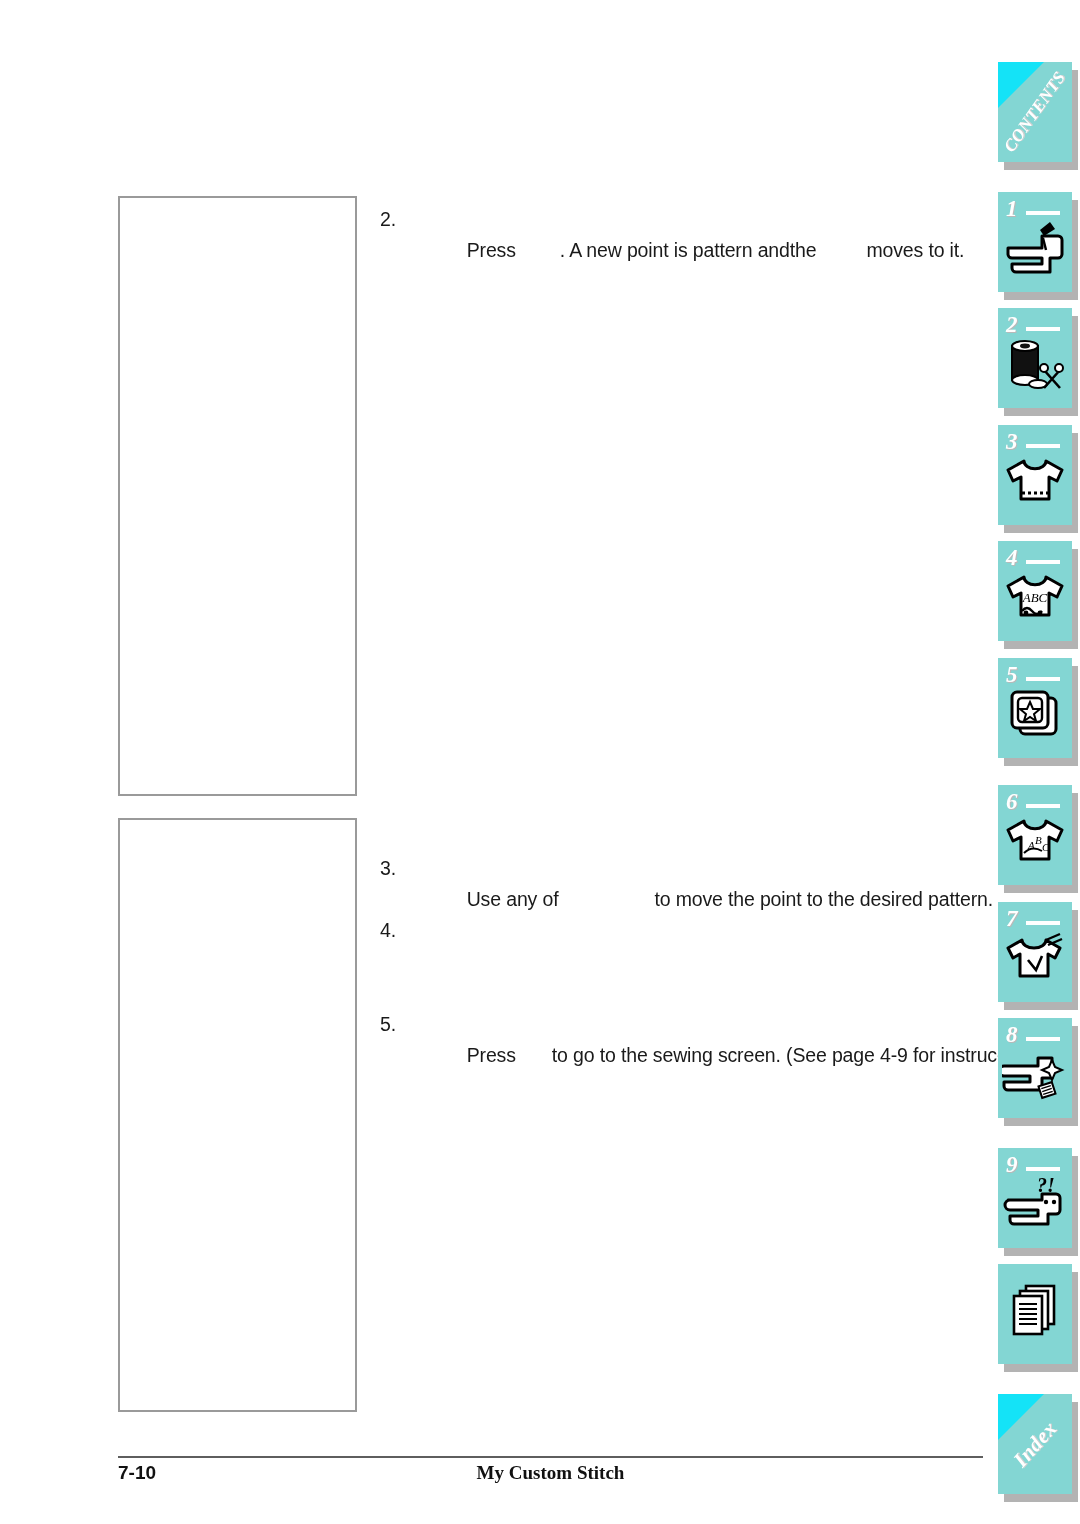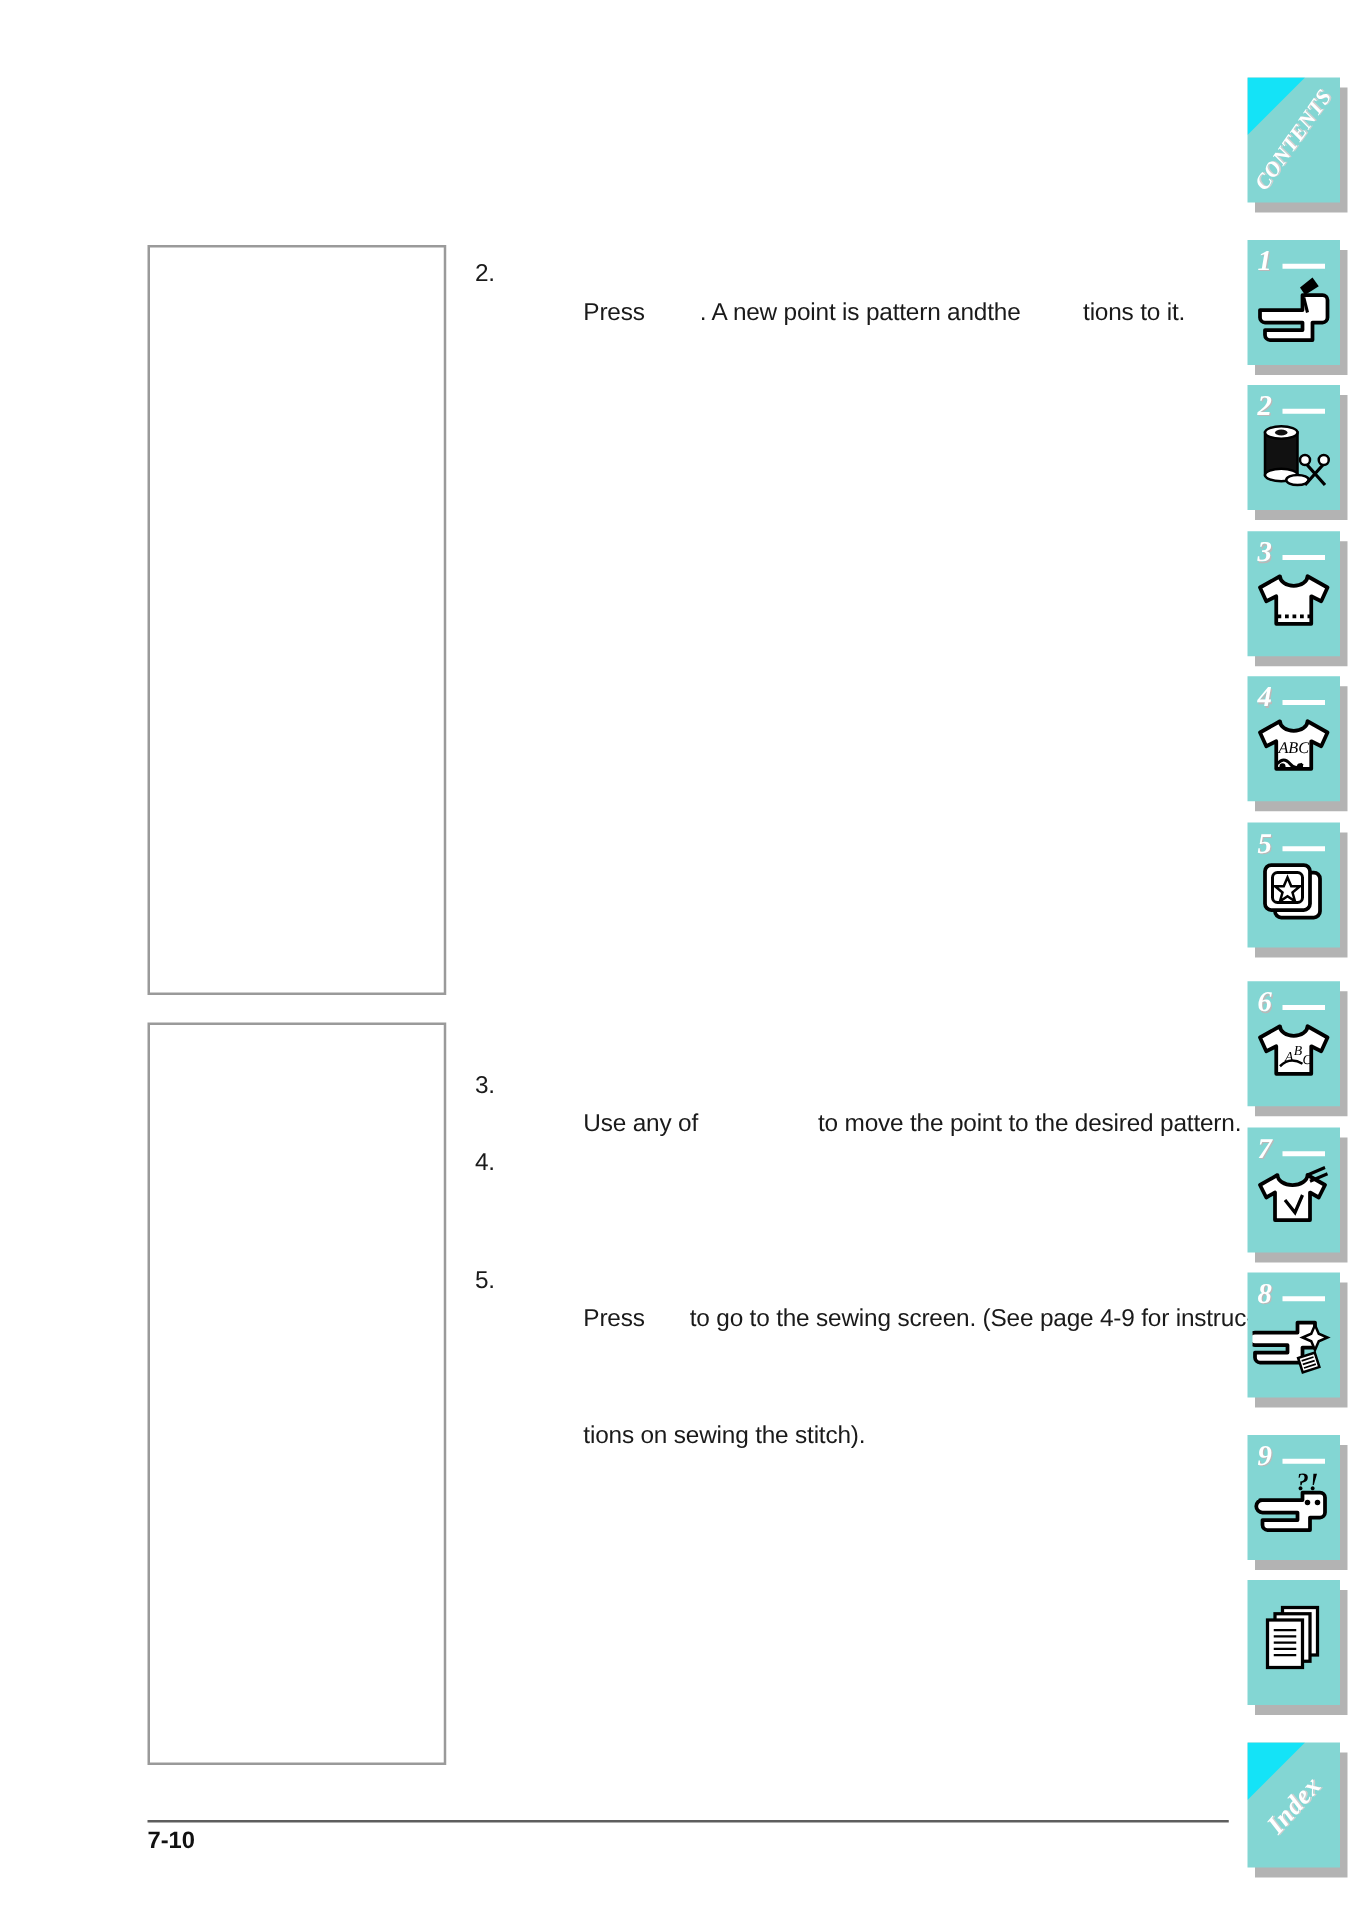--- a/index.html
+++ b/index.html
@@ -195,21 +195,21 @@
 
   <div class="figure-frame" id="figure-frame-1"></div>
   <div class="figure-frame" id="figure-frame-2"></div>
 
   <div class="steps">
 
     <div class="step" id="step-2">
       <span class="step-num">2.</span>
       <span class="step-body">
         <span class="step-line">
-          <span>Press</span><span class="inline-gap gap-key"></span><span>. A new point is pattern and</span><span>the</span><span class="inline-gap gap-cursor"></span><span>tions to it.</span>
+          <span>Press</span><span class="inline-gap gap-key"></span><span>. A new point is pattern and</span><span>the</span><span class="inline-gap gap-cursor"></span><span>moves to it.</span>
         </span>
       </span>
     </div>
 
     <div class="step" id="step-3">
       <span class="step-num">3.</span>
       <span class="step-body">
         <span class="step-line">
           <span>Use any of</span><span class="inline-gap gap-arrows"></span><span>to move the point to the desired pattern.</span>
         </span>
@@ -221,30 +221,28 @@
       <span class="step-body">
       </span>
     </div>
 
     <div class="step" id="step-5">
       <span class="step-num">5.</span>
       <span class="step-body">
         <span class="step-line">
           <span>Press</span><span class="inline-gap gap-okbtn"></span><span>to go to the sewing screen. (See page 4-9 for instruc-</span>
         </span>
-        <span class="step-line">
-          <span>tions on sewing the stitch).</span>
-        </span>
       </span>
     </div>
 
   </div>
 
   <div id="footer-rule"></div>
   <div id="footer-page-number">7-10</div>
+  <div id="footer-chapter-title">My Custom Stitch</div>
 
   <div id="tab-rail">
 
     <div class="tab" style="top:62px">
       <div class="tab-shadow"></div>
       <div class="tab-face">
         <div class="tab-corner"></div>
         <div class="tab-label-diag">CONTENTS</div>
       </div>
     </div>

